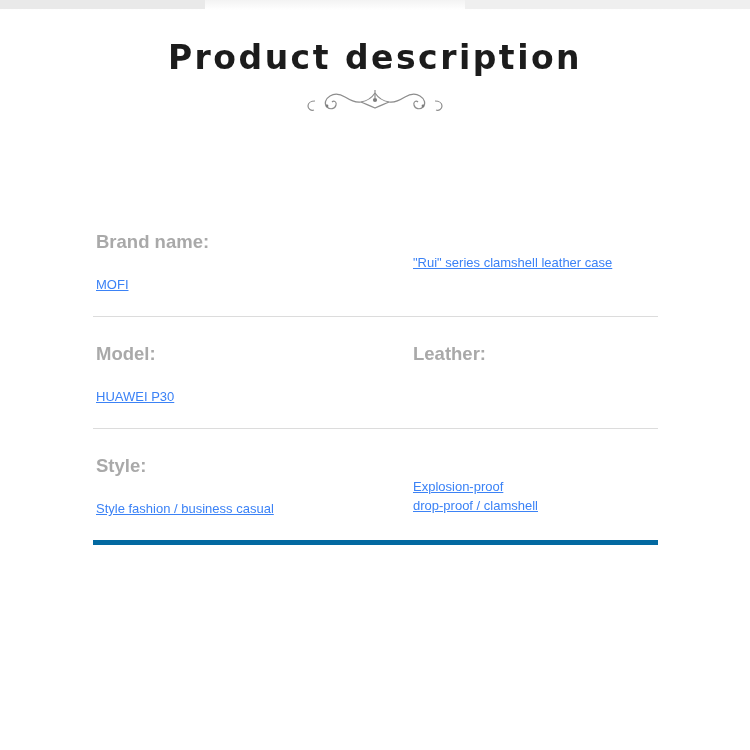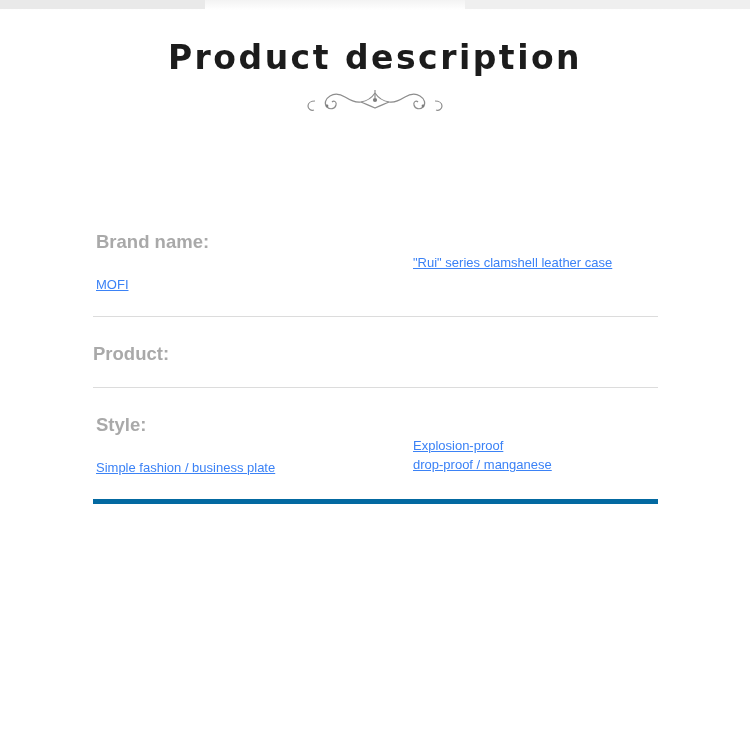--- a/index.html
+++ b/index.html
@@ -151,31 +151,35 @@
       <div class="spec-cell left">
         <div class="spec-label">Brand name:</div>
         <div class="spec-value">MOFI</div>
       </div>
       <div class="spec-cell right">
         <div class="spec-value">"Rui" series clamshell leather case</div>
       </div>
     </div>
 
     <div class="spec-row">
+      <div class="spec-cell left">
+        <div class="spec-label">Model:</div>
+        <div class="spec-value">HUAWEI P30</div>
+      </div>
       <div class="spec-cell right">
-        <div class="spec-label">Product:</div>
+        <div class="spec-label">Leather:</div>
       </div>
     </div>
 
     <div class="spec-row">
       <div class="spec-cell left">
         <div class="spec-label">Style:</div>
-        <div class="spec-value">Simple fashion / business plate</div>
+        <div class="spec-value">Style fashion / business casual</div>
       </div>
       <div class="spec-cell right">
         <div class="spec-value">Explosion-proof
-drop-proof / manganese</div>
+drop-proof / clamshell</div>
       </div>
     </div>
 
   </div>
 
 </div>
 
 </body></html>

